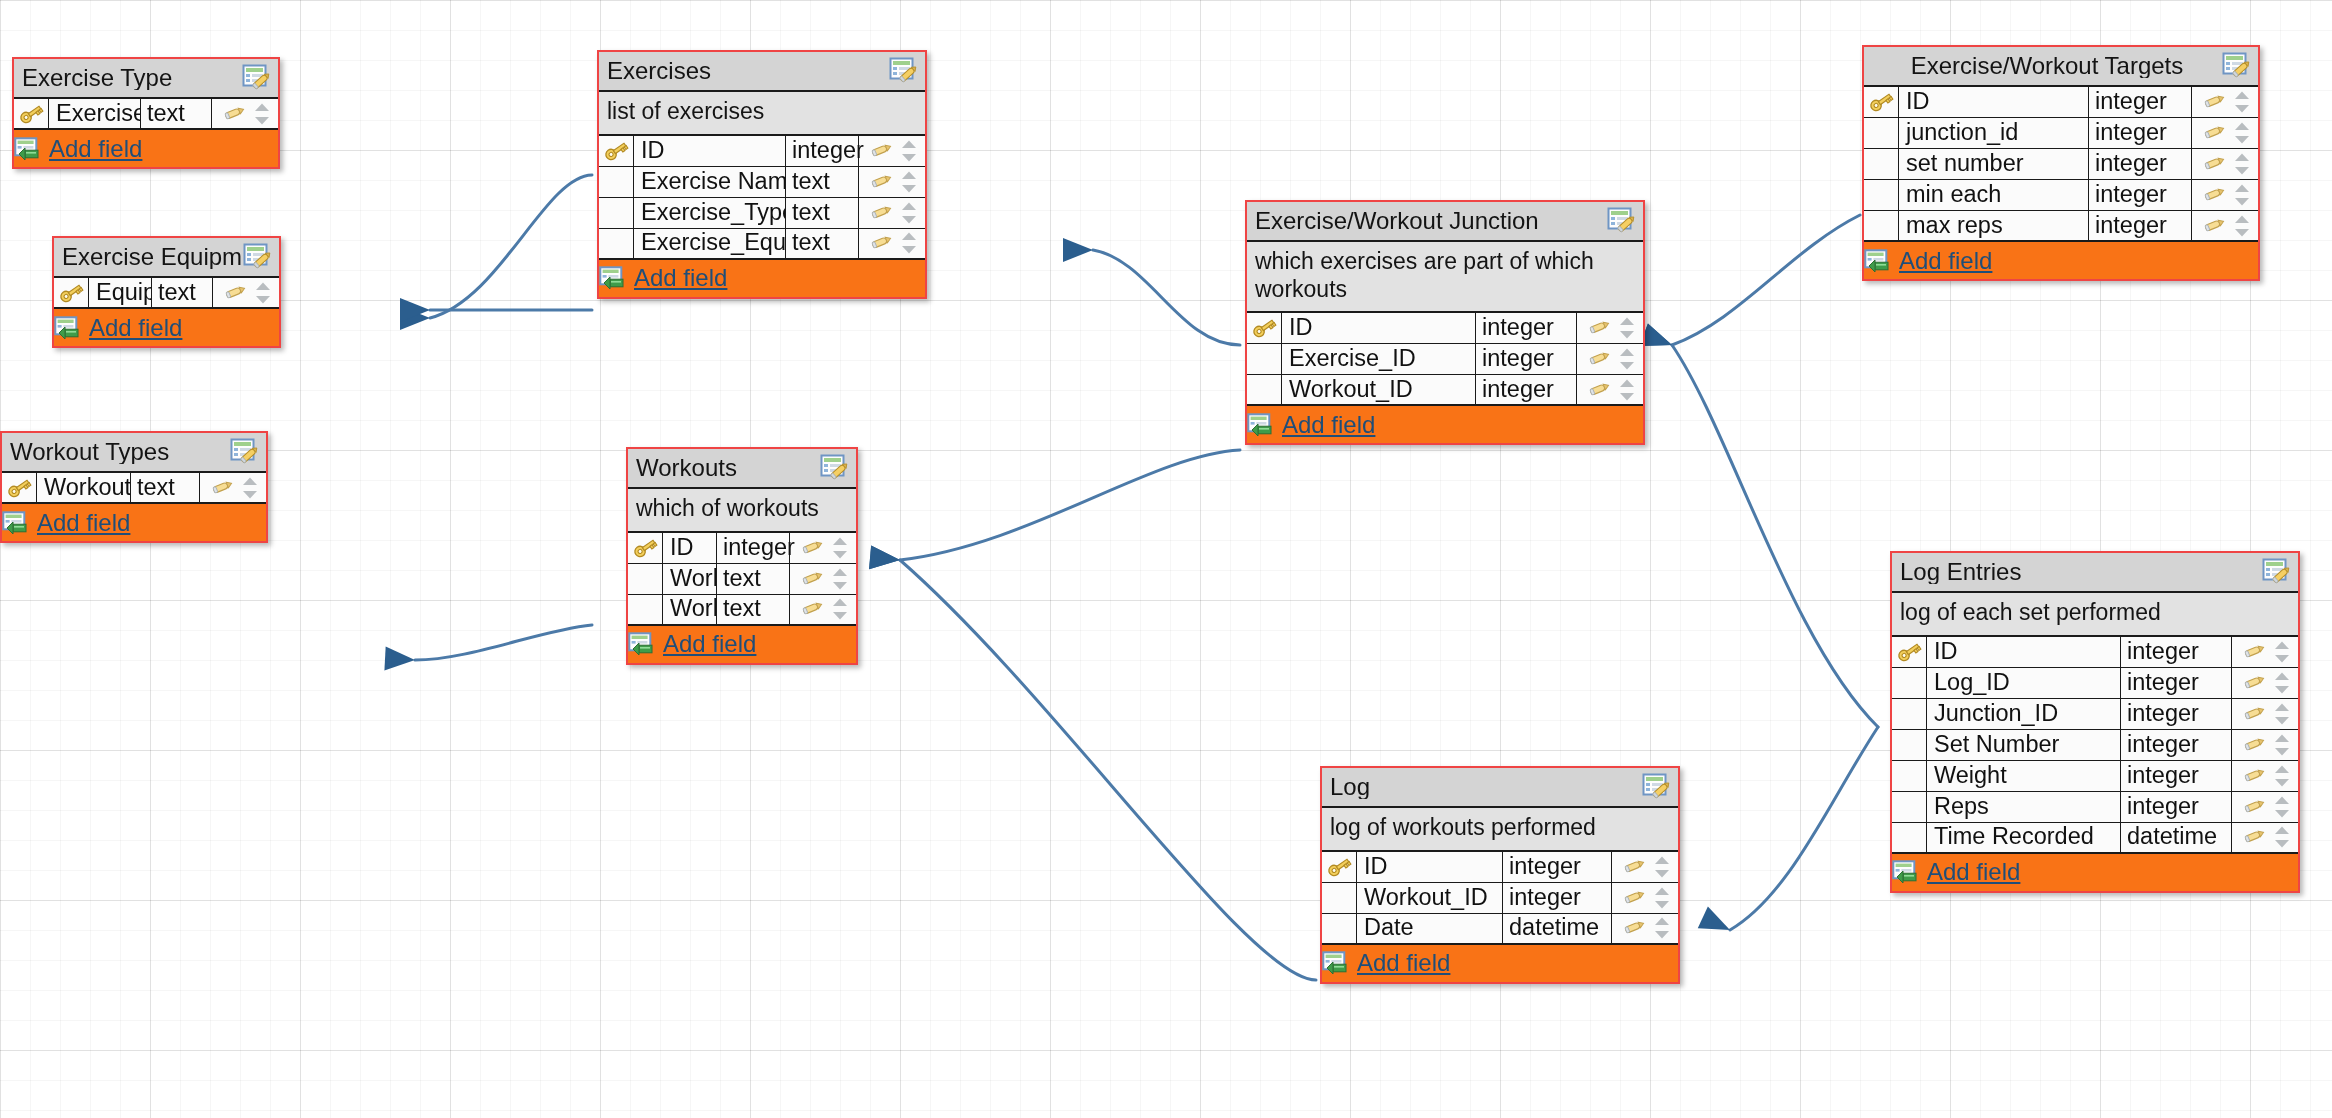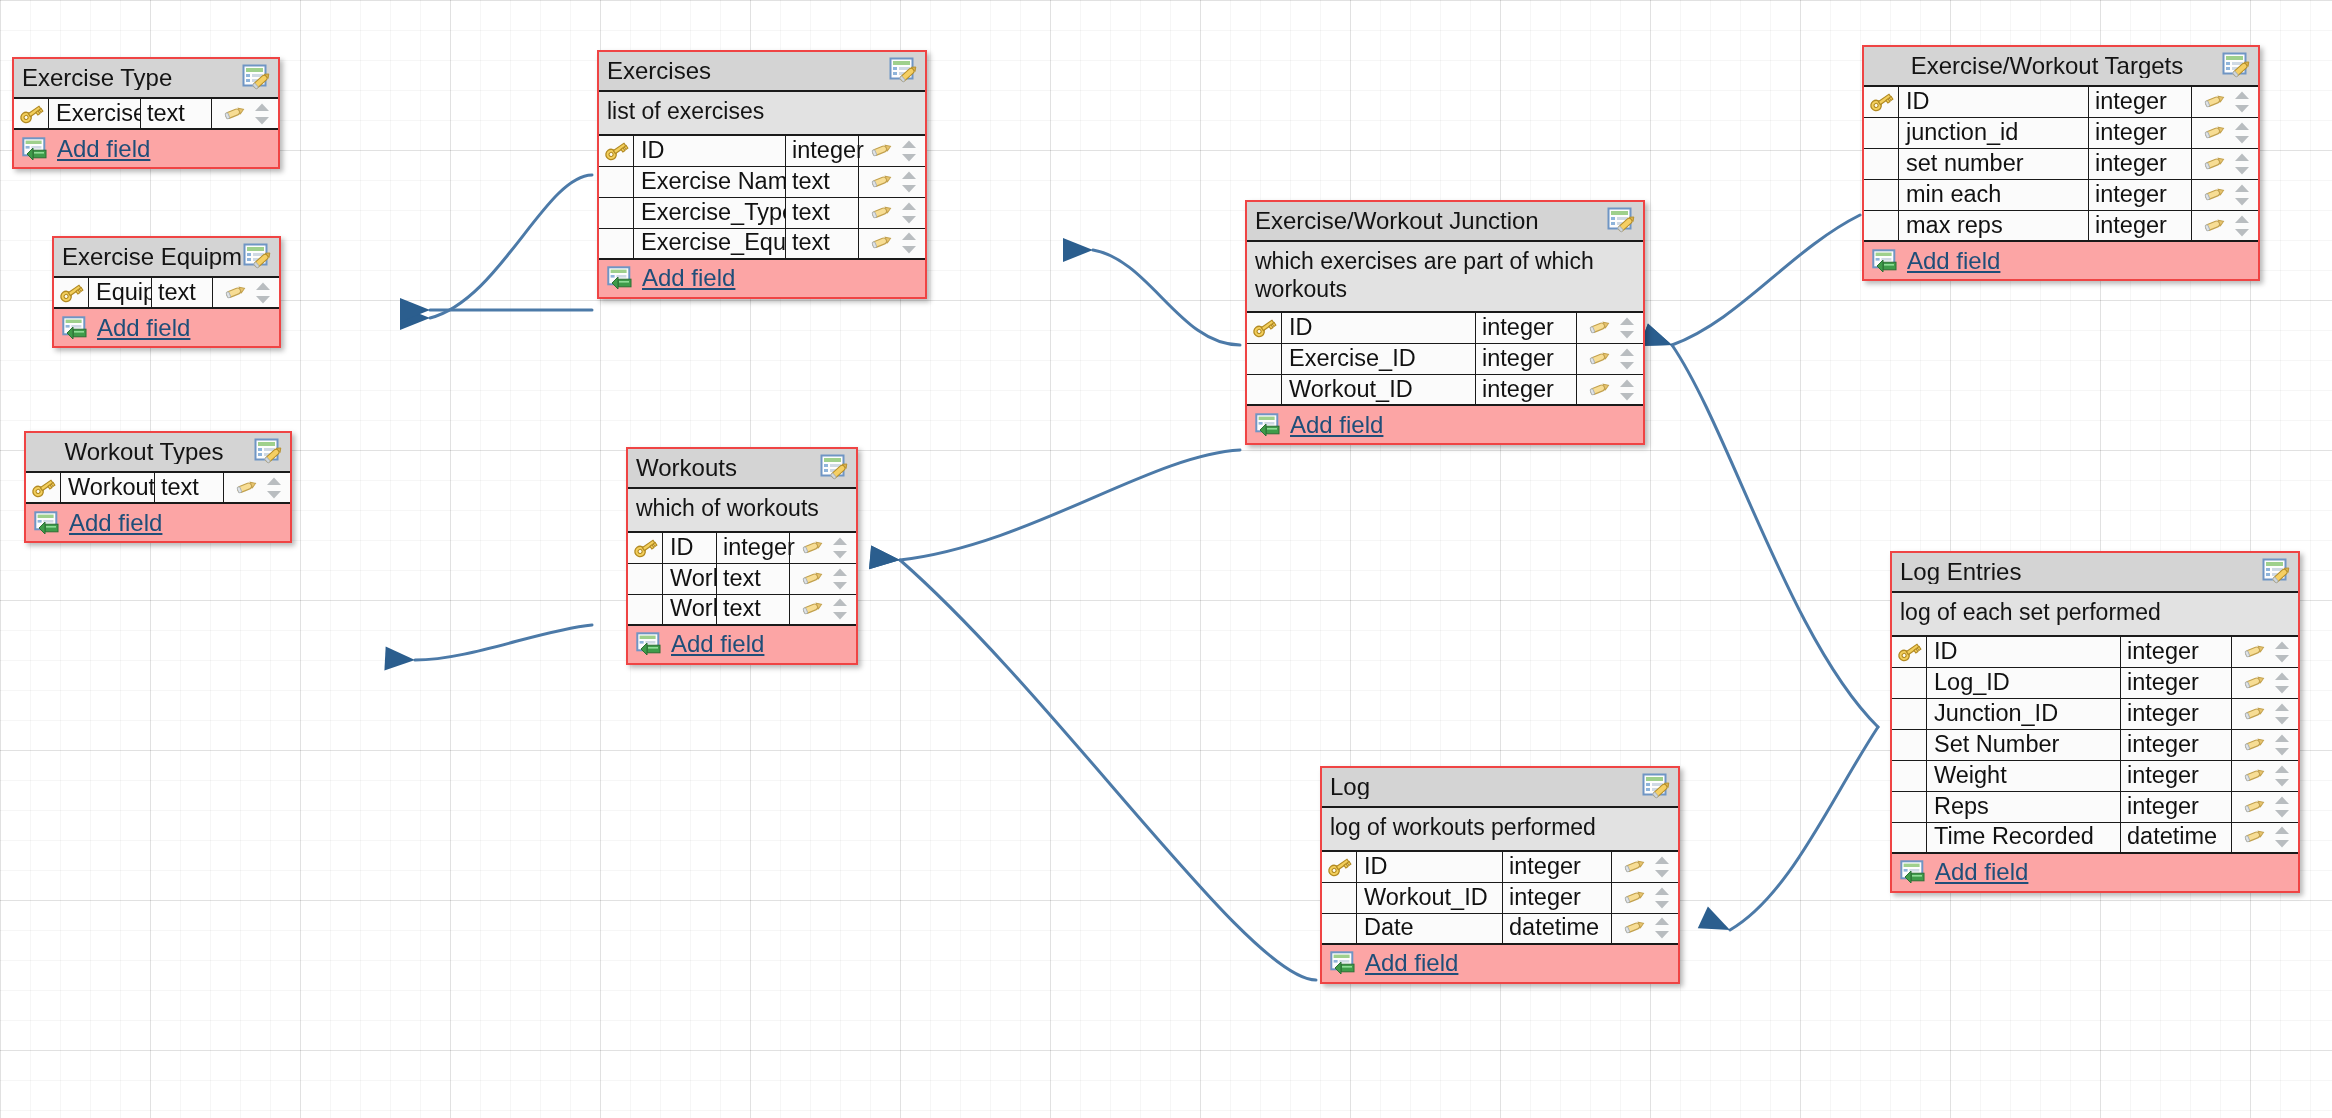--- a/index.html
+++ b/index.html
@@ -120,22 +120,22 @@
     display: flex;
     align-items: center;
     justify-content: space-around;
     padding: 0 4px;
     box-sizing: border-box;
   }
   .ent-add {
     height: 37px;
     display: flex;
     align-items: center;
-    padding-left: 8px;
-    background: #fca5a5;
+    padding-left: 0;
+    background: #f97316;
     box-sizing: border-box;
   }
   .add-label {
     color: #1f4e79;
     text-decoration: underline;
     font-size: 24px;
     margin-left: 7px;
     line-height: 1;
   }
 
@@ -307,21 +307,21 @@
             <g>
               <rect x="11" y="13.2" width="13" height="7.6" fill="#3f9c4a" stroke="#2c6f35" stroke-width="1"></rect>
               <polygon points="11,11 5,17 11,23" fill="#3f9c4a" stroke="#2c6f35" stroke-width="1"></polygon>
               <rect x="12" y="15" width="10" height="1.6" fill="#8fdc97"></rect>
             </g>
           </svg>
         </span>
         <span class="add-label">Add field</span>
       </div>
     </div>
-    <div class="entity" style="left: 24px; top: 431px; width: 268px; text-align: center;">
+    <div class="entity" style="left: 0; top: 431px; width: 268px;">
       <div class="ent-title">
         <span class="t-text">Workout Types</span>
         <span>
           <svg class="ico ico-hdr" viewBox="0 0 30 28" xmlns="http://www.w3.org/2000/svg">
             <rect x="1.5" y="1.5" width="22" height="20" fill="#fdfdfd" stroke="#6f95c4" stroke-width="2"></rect>
             <rect x="4" y="4" width="17" height="4" fill="#9fd08c"></rect>
             <rect x="4" y="10" width="4" height="3" fill="#8fb4da"></rect>
             <rect x="10" y="10" width="11" height="3" fill="#cfd9e4"></rect>
             <rect x="4" y="15" width="4" height="3" fill="#8fb4da"></rect>
             <rect x="10" y="15" width="11" height="3" fill="#cfd9e4"></rect>

